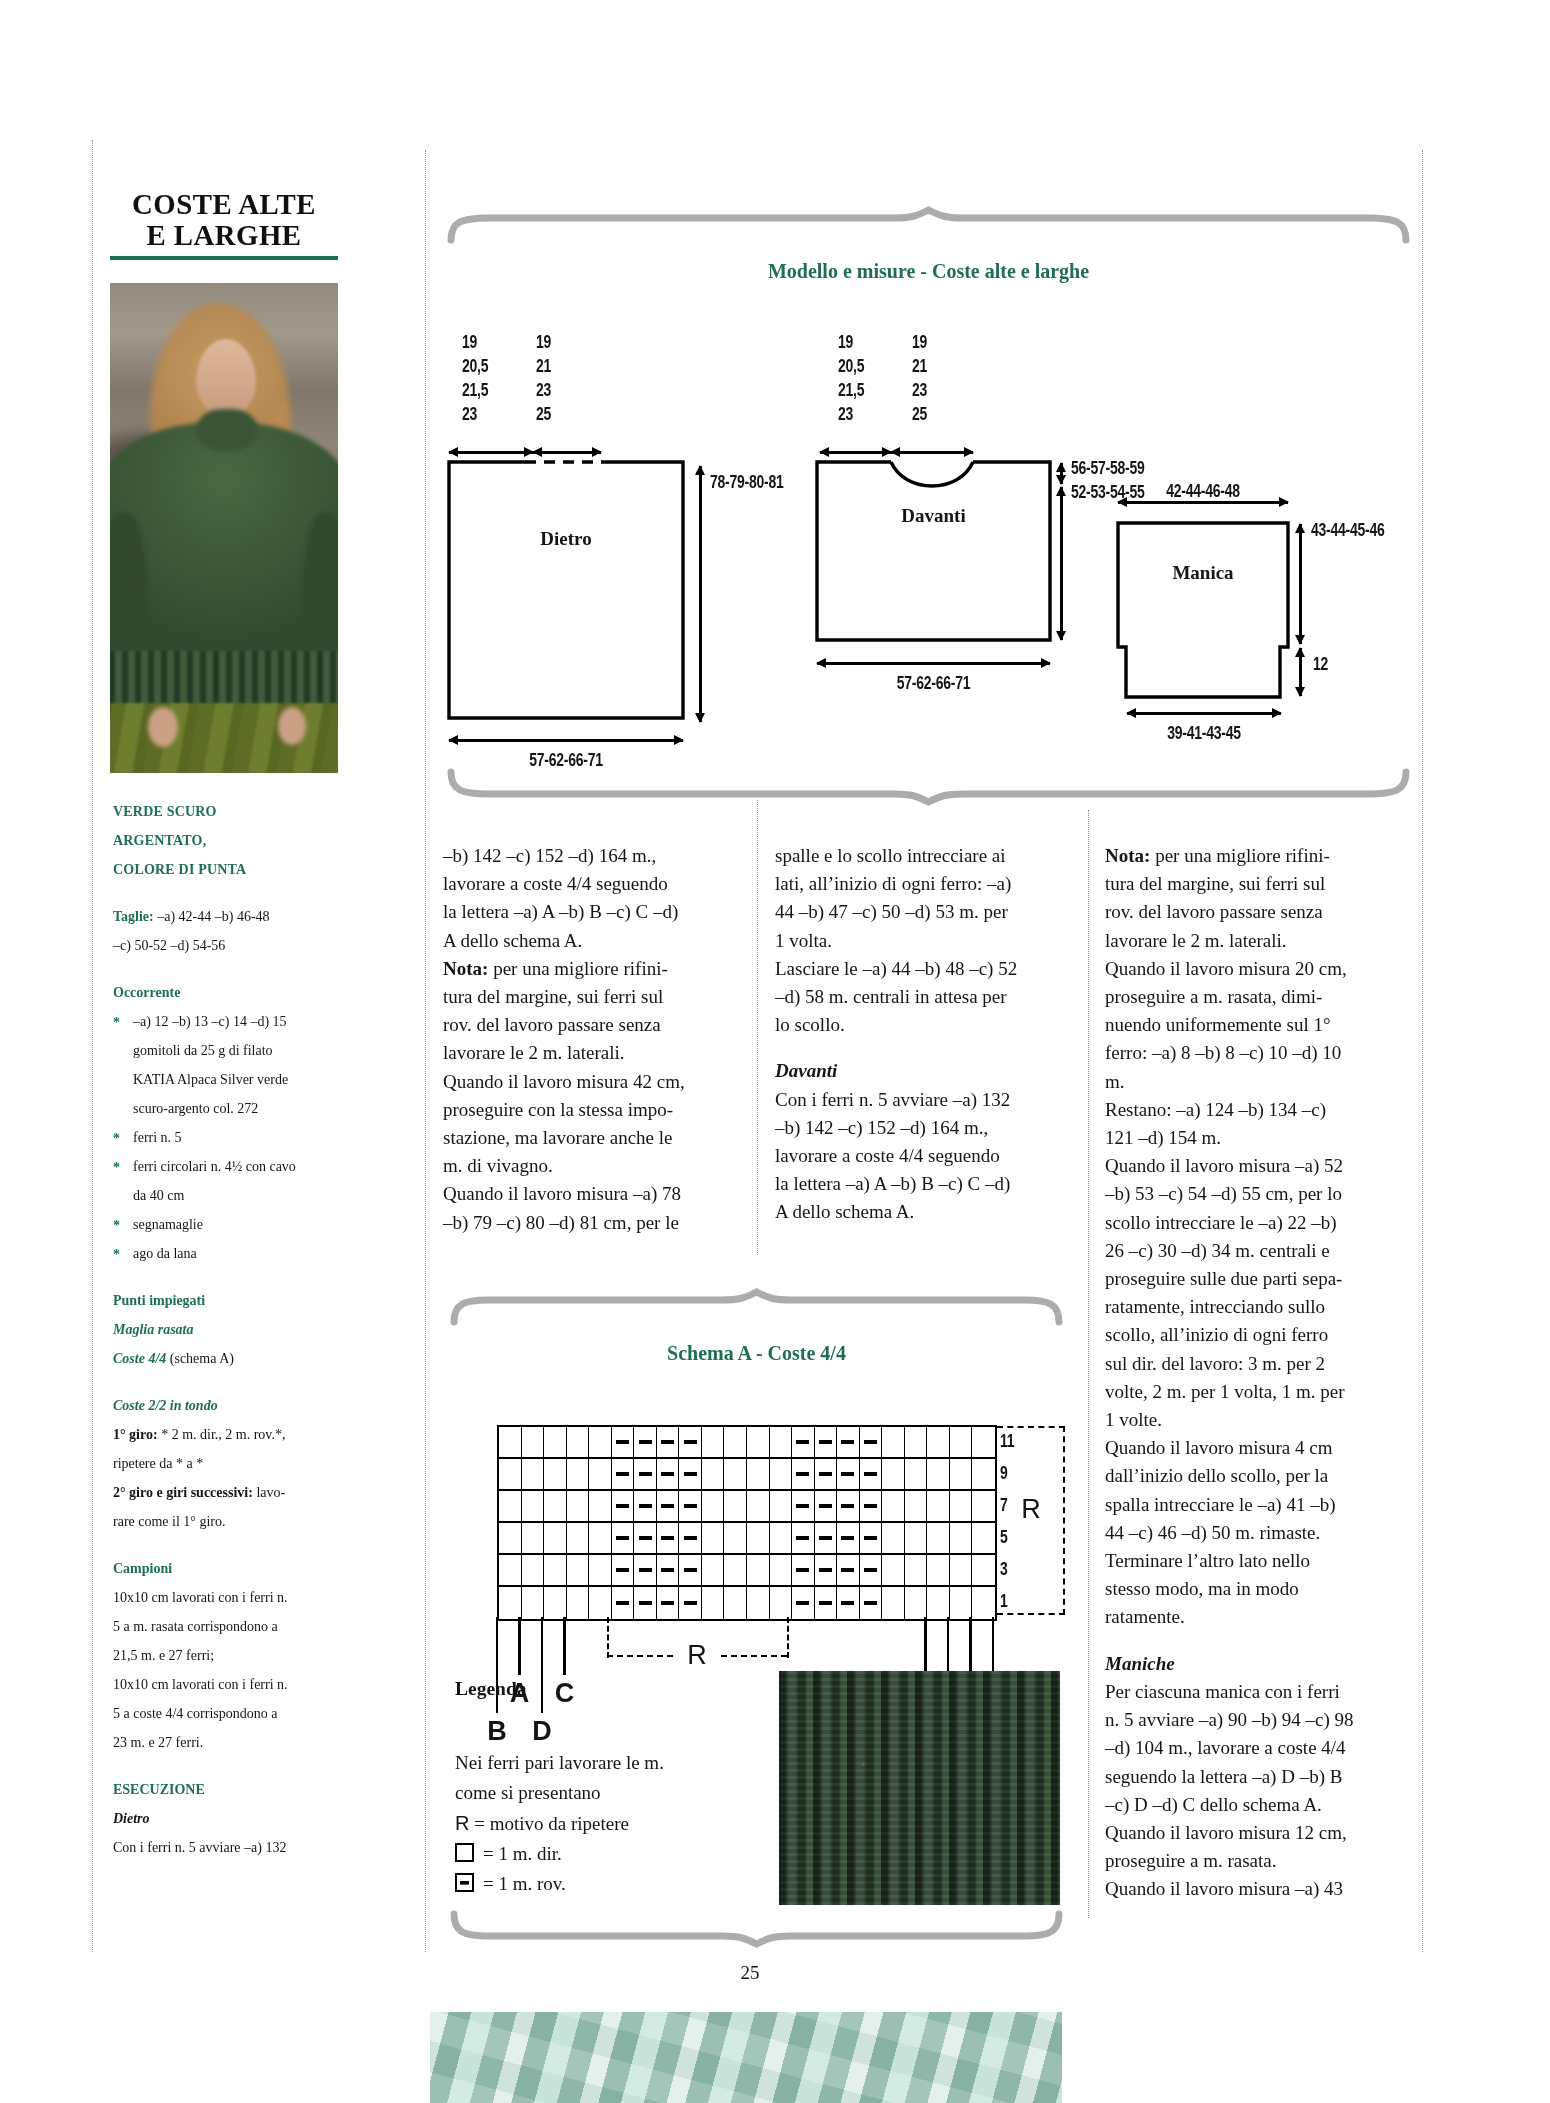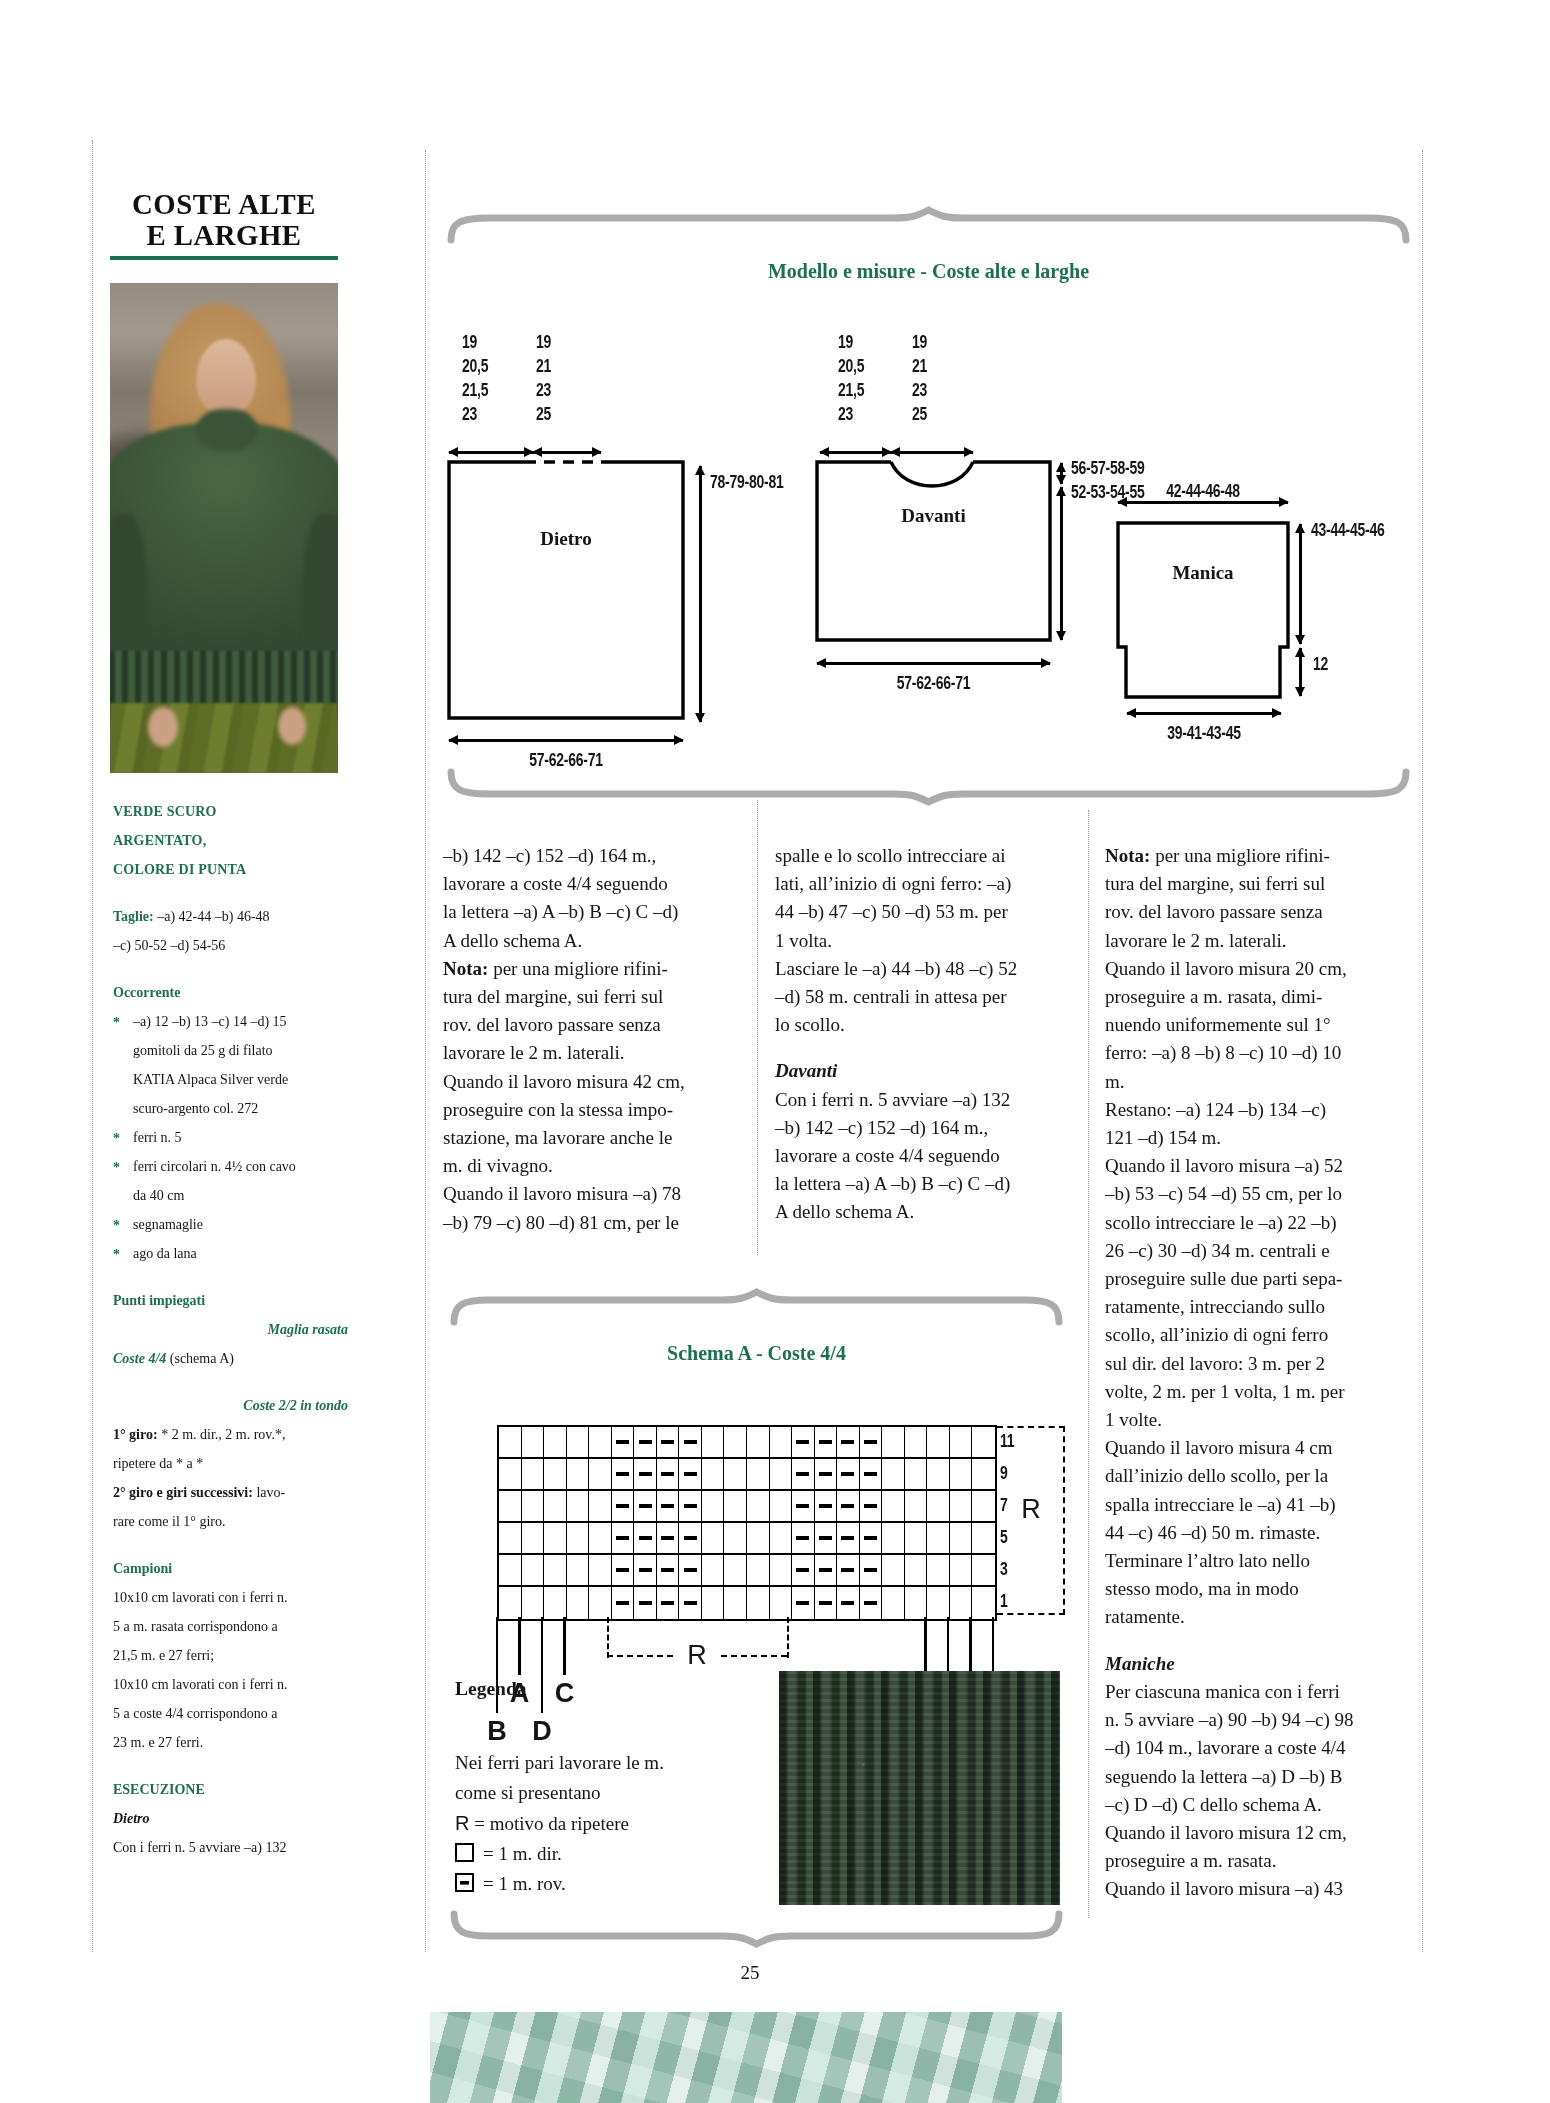--- a/index.html
+++ b/index.html
@@ -36,21 +36,21 @@
             background:repeating-linear-gradient(100deg,#5f6c25 0 16px,#6f7d2e 16px 34px,#596722 34px 44px);}
   .ph-hand{left:38px;top:424px;width:30px;height:40px;background:#caa184;border-radius:50%;filter:blur(2px);}
   .ph-hand2{left:168px;top:424px;width:28px;height:38px;background:#caa184;border-radius:50%;filter:blur(2px);}
   
   .col{position:absolute;}
   .ln{white-space:nowrap;line-height:28.2px;font-size:19px;}
   #leftcol .ln{line-height:29px;font-size:14px;}
   .sp{height:18px;}
   .ln.gh{color:#1E6F4F;font-weight:700;font-size:21px;line-height:29px;letter-spacing:.2px;}
   .ln.gb{color:#1E6F4F;font-weight:700;}
-  .ln.gbi{color:#1E6F4F;font-weight:700;font-style:italic;text-align:right;}
+  .ln.gbi{color:#1E6F4F;font-weight:700;font-style:italic;}
   .ln.bi{font-weight:700;font-style:italic;}
   b.gb{color:#1E6F4F;}
   i.gbi{color:#1E6F4F;font-weight:700;}
   .hang{padding-left:20px;position:relative;}
   .star{position:absolute;left:0;top:1px;color:#1E6F4F;font-weight:700;}
   
   .gtitle{position:absolute;color:#1E6F4F;font-weight:700;font-size:20px;text-align:center;}
   .meas{font-family:"Liberation Sans",sans-serif;font-weight:700;font-size:17.5px;line-height:24px;
         letter-spacing:-.3px;transform:scaleX(.8);transform-origin:left top;white-space:nowrap;}
   .meas.c{text-align:center;transform:scaleX(.8);transform-origin:center top;}

